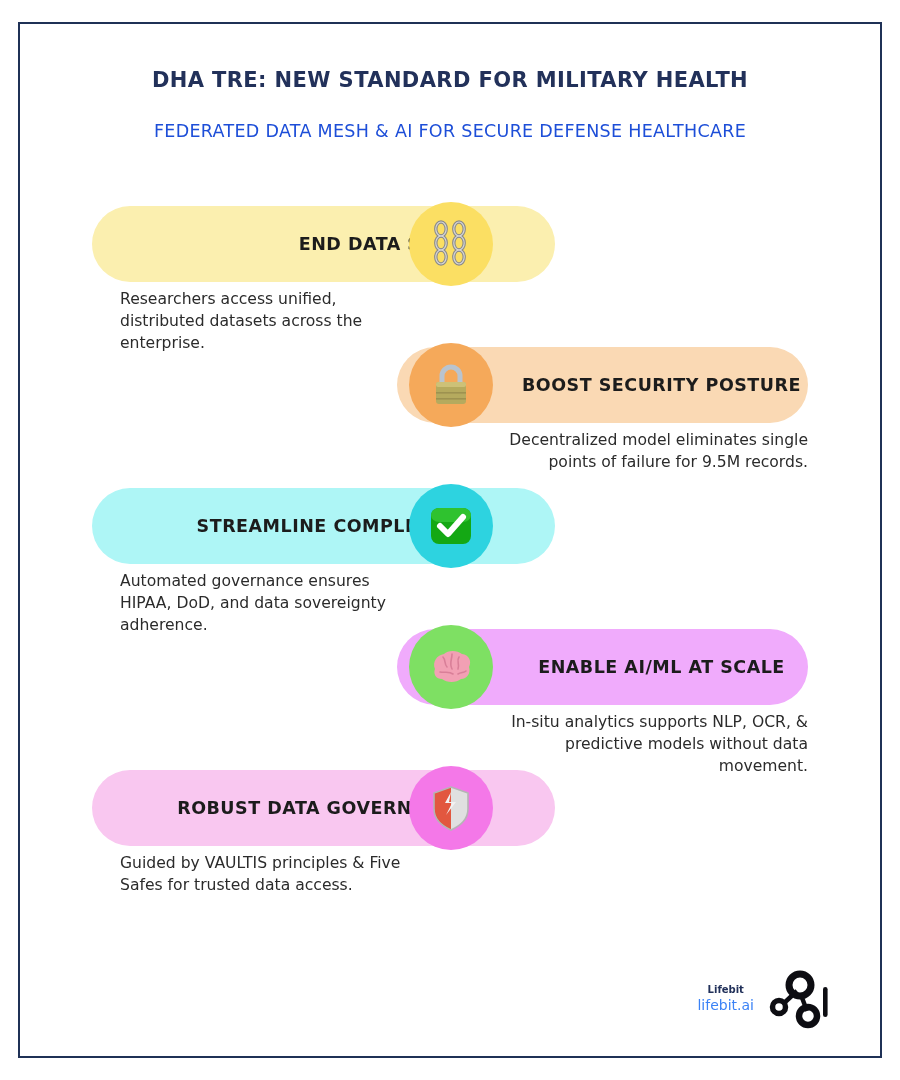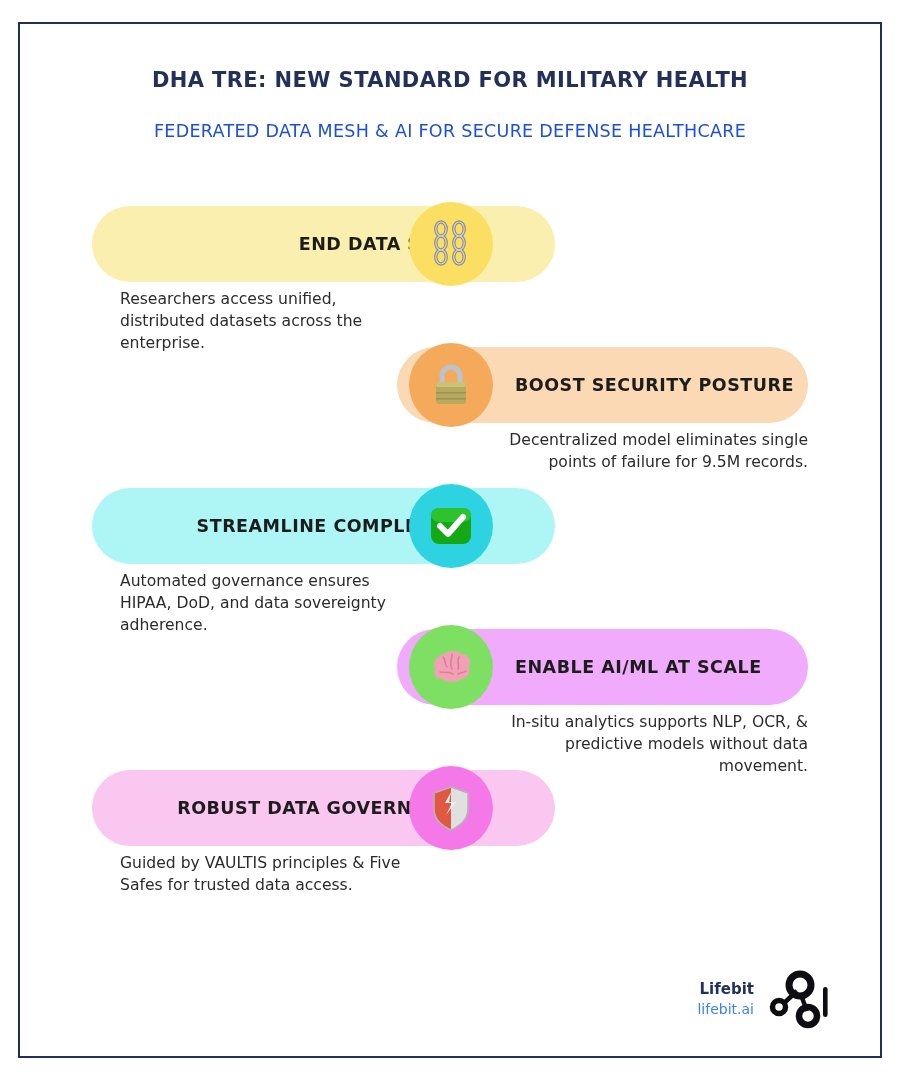--- a/index.html
+++ b/index.html
@@ -85,21 +85,21 @@
   .row.left .pill {
     left: 72px;
     right: 325px;
     justify-content: flex-end;
     padding-right: 88px;
   }
   
   .row.right .pill {
     left: 377px;
     right: 72px;
-    justify-content: flex-start;
+    justify-content: center;
     padding-left: 118px;
   }
 
   .pill-label {
     font-size: 17.5px;
     font-weight: 700;
     letter-spacing: 0.5px;
     color: #1c1c1c;
     white-space: nowrap;
   }
@@ -141,23 +141,24 @@
   .footer {
     position: absolute;
     right: 48px;
     bottom: 26px;
     display: flex;
     align-items: center;
     gap: 14px;
   }
   .brand-text { text-align: right; line-height: 1.3; }
   .brand-name {
-    font-size: 15px;
+    font-size: 10px;
     font-weight: 700;
     color: #22315a;
+    text-align: center;
   }
   .brand-url {
     font-size: 14px;
     font-weight: 400;
     color: #3b82f6;
   }
   .brand-mark { width: 64px; height: 62px; display: block; }
 </style>
 </head>
 <body>

